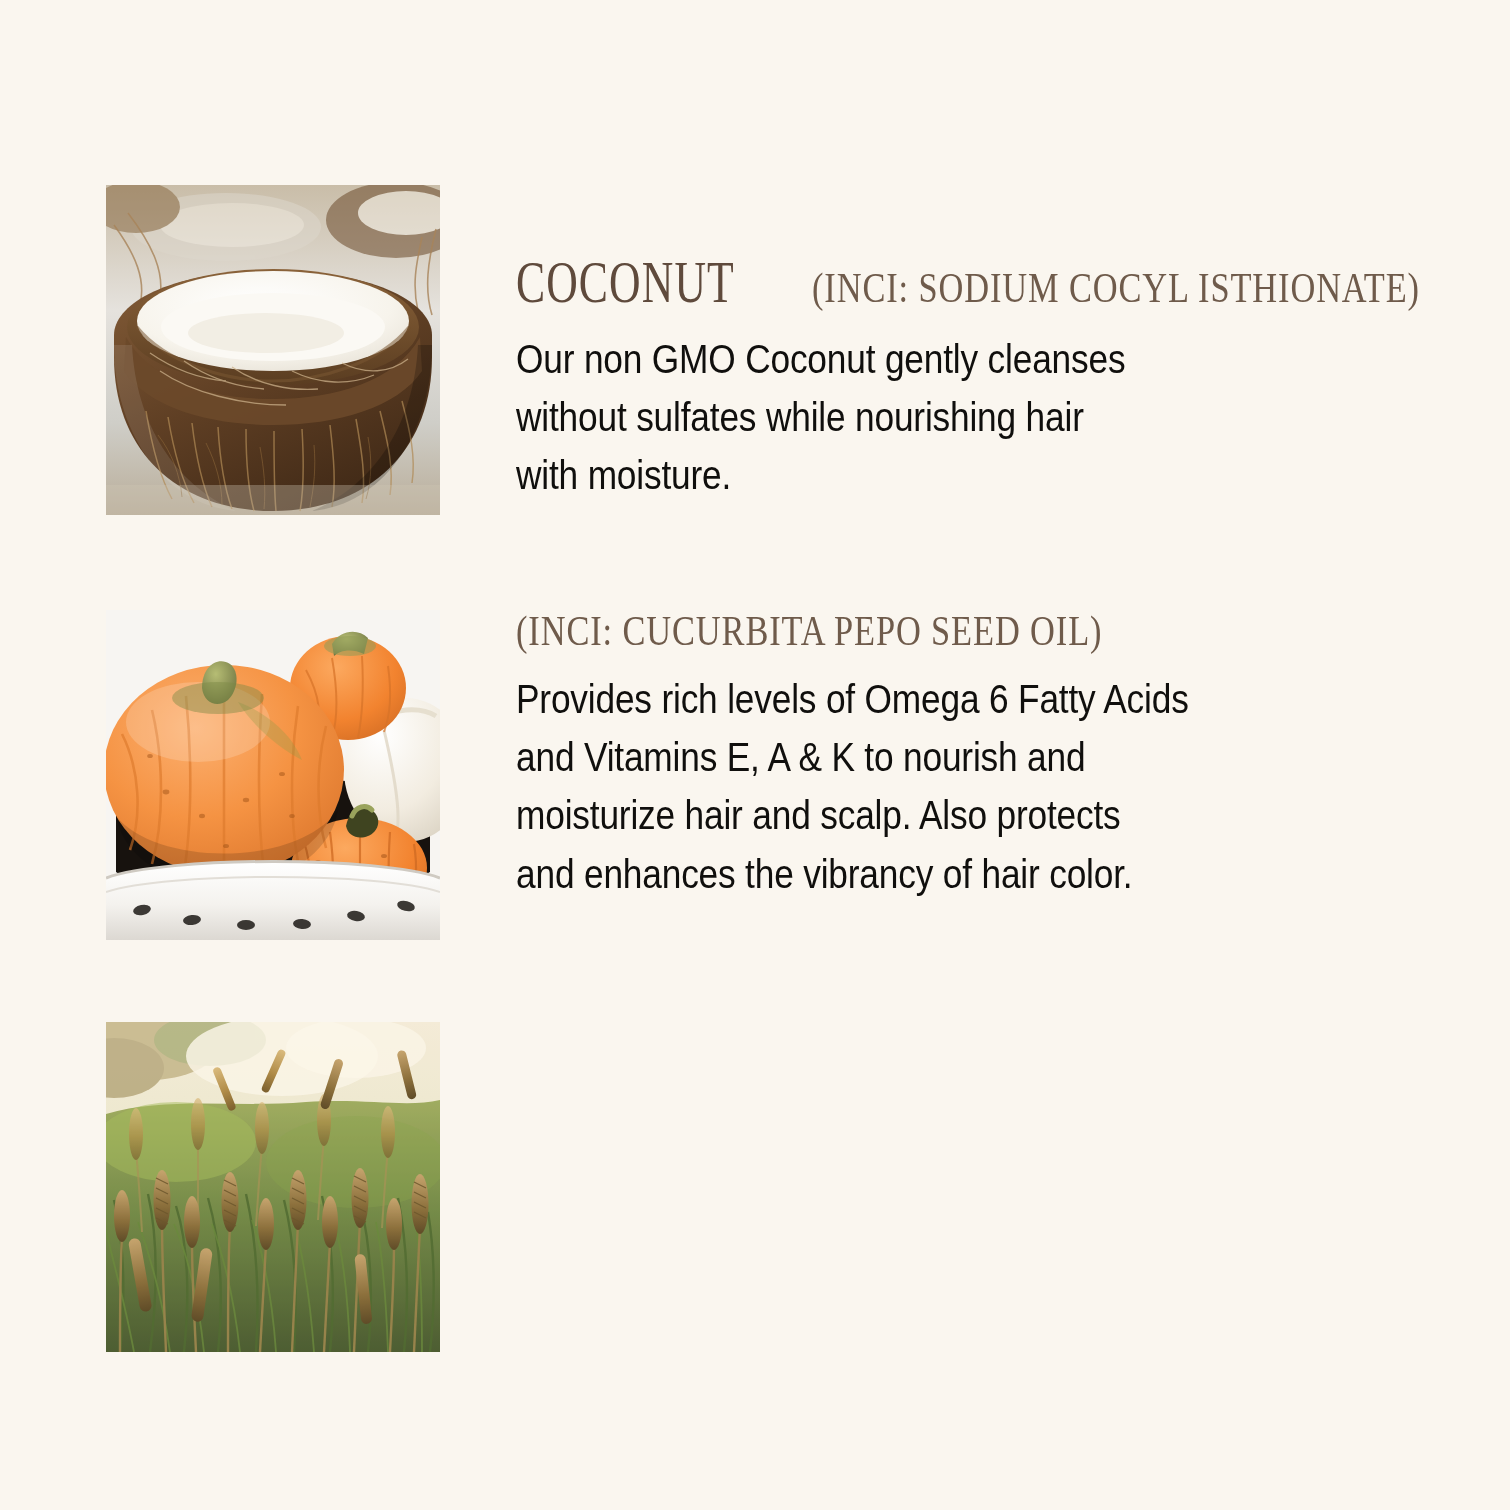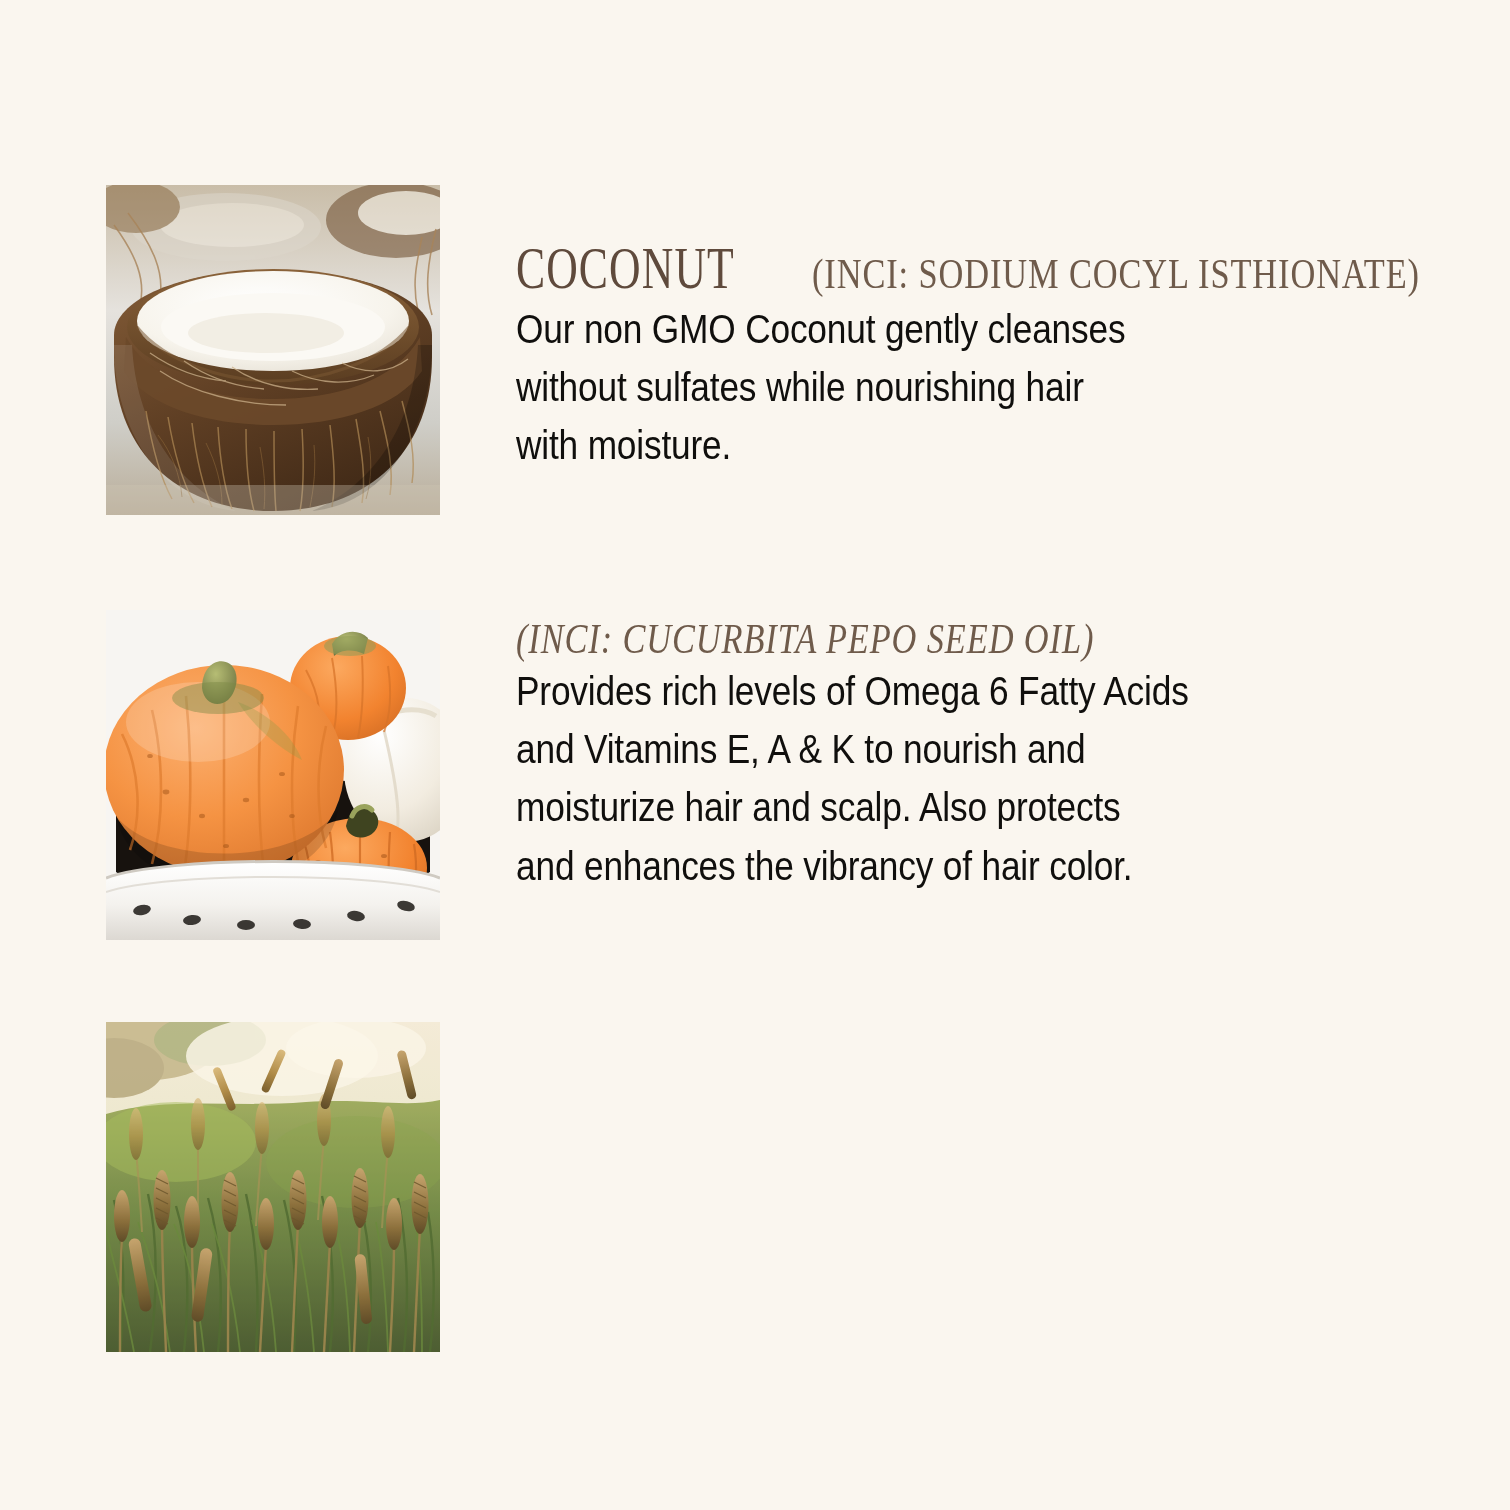--- a/index.html
+++ b/index.html
@@ -70,51 +70,50 @@
     letter-spacing: 1.1px;
     color: #6f5b4b;
     transform: scaleX(0.80);
     transform-origin: left center;
     display: inline-block;
     vertical-align: baseline;
   }
 
   .inci-block {
     display: block;
-    margin-top: 10px;
-    font-style: italic;
+    margin-top: 2px;
   }
 
   .ing-desc {
     margin: 0;
     font-family: "Liberation Sans", sans-serif;
     font-weight: 400;
     font-size: 41px;
     line-height: 1.42;
     color: #100f0d;
     transform: scaleX(0.86);
     transform-origin: left top;
     white-space: pre-line;
     letter-spacing: -0.2px;
   }
 
   
   #row-coconut { top: 185px; }
   #row-coconut .thumb { top: 0; }
-  #row-coconut .copy  { top: 54px; }
+  #row-coconut .copy  { top: 68px; }
 
   #row-pumpkin { top: 610px; }
   #row-pumpkin .thumb { top: 0; }
   #row-pumpkin .copy  { top: -3px; }
 
   #row-rice { top: 1022px; }
   #row-rice .thumb { top: 0; }
   #row-rice .copy  { top: 58px; }
 
-  .desc-wrap { margin-top: 2px; }
+  .desc-wrap { margin-top: 18px; }
   #row-pumpkin .desc-wrap { }
 </style>
 </head>
 <body>
 
 <div class="page">
 
   <div class="ingredient-row" id="row-coconut">
 
     <div class="thumb">

